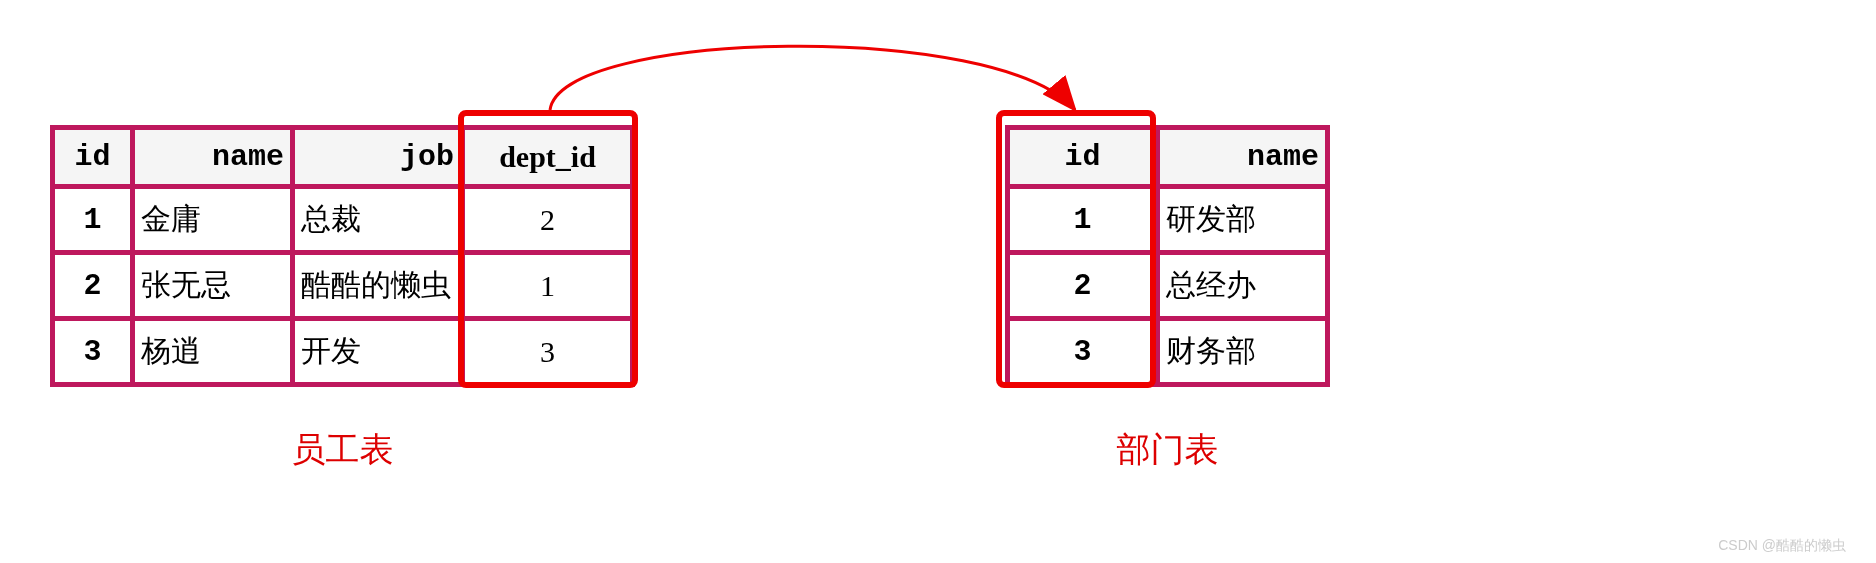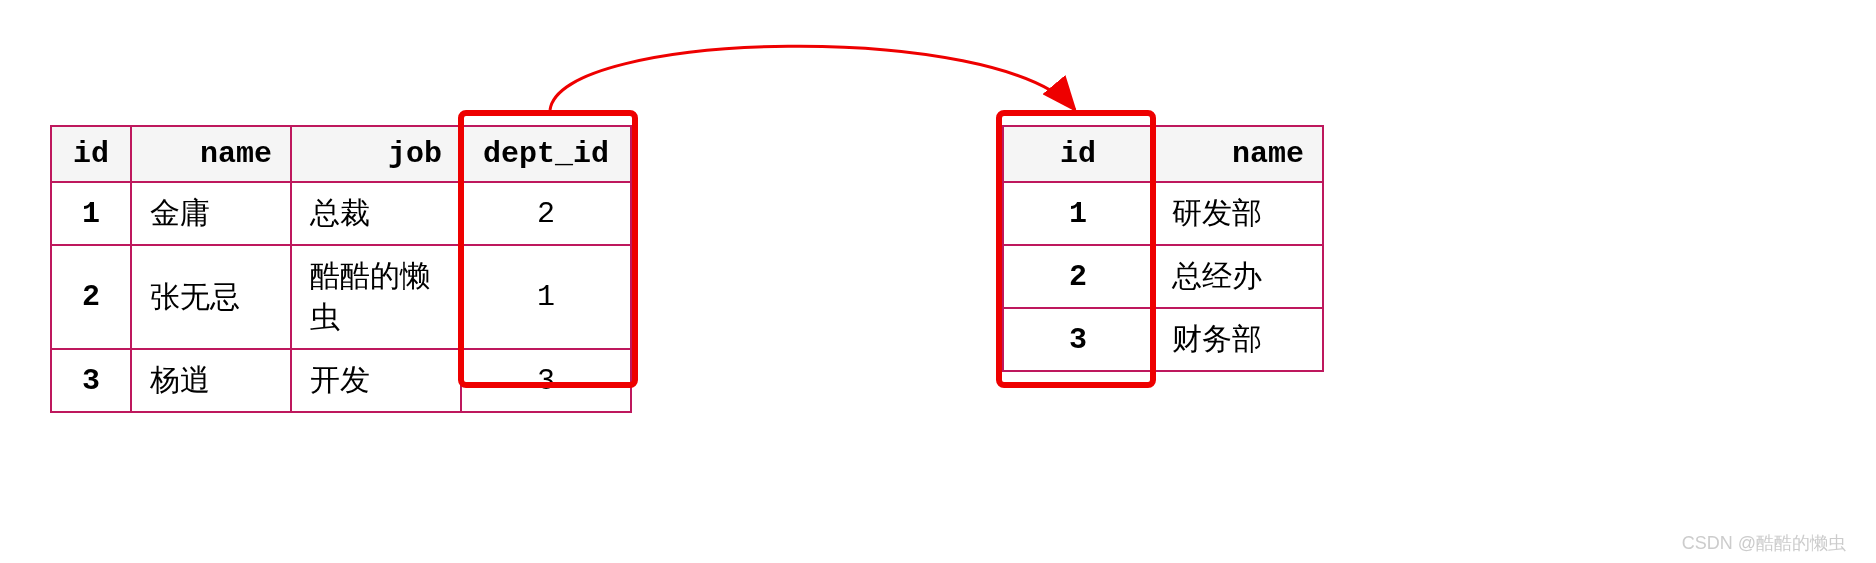--- a/index.html
+++ b/index.html
@@ -16,36 +16,36 @@
       left: 50px;
       display: flex;
       align-items: flex-start;
       gap: 370px;
     }
     table {
       border-collapse: collapse;
       background: #fff;
     }
     th, td {
-      border: 2px solid #be185d;
-      padding: 10px 18px;
+      border: 5px solid #be185d;
+      padding: 10px 6px;
       font-size: 30px;
       text-align: left;
       height: 54px;
     }
     th {
       background: #f5f5f5;
       font-family: "Consolas", "Courier New", monospace;
       font-weight: bold;
       text-align: right;
     }
     .col-id { text-align: center; font-family: "Consolas", "Courier New", monospace; font-weight: bold; width: 80px;}
     .col-name-emp { width: 160px; }
     .col-job { width: 170px; }
-    .col-dept { width: 170px; text-align: center; font-family: Liberation Mono, monospace;}
+    .col-dept { width: 170px; text-align: center; font-family: Liberation Serif, serif;}
     .col-id-d { text-align: center; font-family: "Consolas","Courier New",monospace; font-weight: bold; width: 150px;}
     .col-name-d { width: 170px; }
     .caption {
       text-align: center;
       color: #d00;
       font-size: 34px;
       margin-top: 40px;
       font-weight: 400;
     }
     .table-wrap { display: flex; flex-direction: column; align-items: center; }
@@ -75,21 +75,21 @@
       left: 0;
       width: 1876px;
       height: 563px;
       pointer-events: none;
     }
     .watermark {
       position: absolute;
       right: 30px;
       bottom: 8px;
       color: #ccc;
-      font-size: 18px;
+      font-size: 14px;
     }
   </style>
 </head>
 <body>
 
 <svg class="arrow-svg">
   <defs>
     <marker id="arrowhead" markerWidth="12" markerHeight="10" refX="11" refY="5" orient="auto">
       <polygon points="0 0, 12 5, 0 10" fill="#e00"></polygon>
     </marker>
@@ -122,20 +122,21 @@
           <td class="col-dept">1</td>
         </tr>
         <tr>
           <td class="col-id">3</td>
           <td class="col-name-emp">杨逍</td>
           <td class="col-job">开发</td>
           <td class="col-dept">3</td>
         </tr>
       </tbody>
     </table>
+    <div class="caption">员工表</div>
   </div>
 
   <div class="table-wrap">
     <table>
       <thead>
         <tr>
           <th class="col-id-d">id</th>
           <th class="col-name-d">name</th>
         </tr>
       </thead>
@@ -147,19 +148,20 @@
         <tr>
           <td class="col-id-d">2</td>
           <td class="col-name-d">总经办</td>
         </tr>
         <tr>
           <td class="col-id-d">3</td>
           <td class="col-name-d">财务部</td>
         </tr>
       </tbody>
     </table>
+    <div class="caption">部门表</div>
   </div>
 </div>
 
 <div class="highlight-box-1"></div>
 <div class="highlight-box-2"></div>
 
 <div class="watermark">CSDN @酷酷的懒虫</div>
 
 </body></html>

